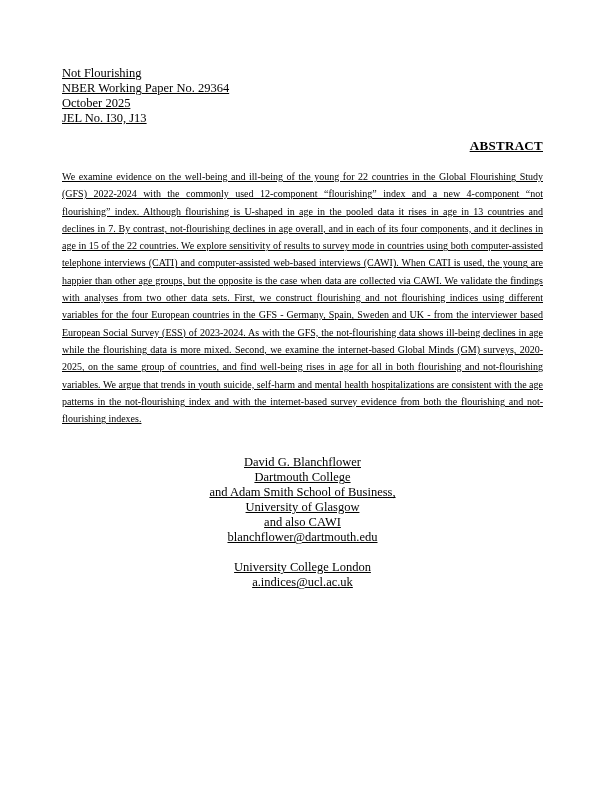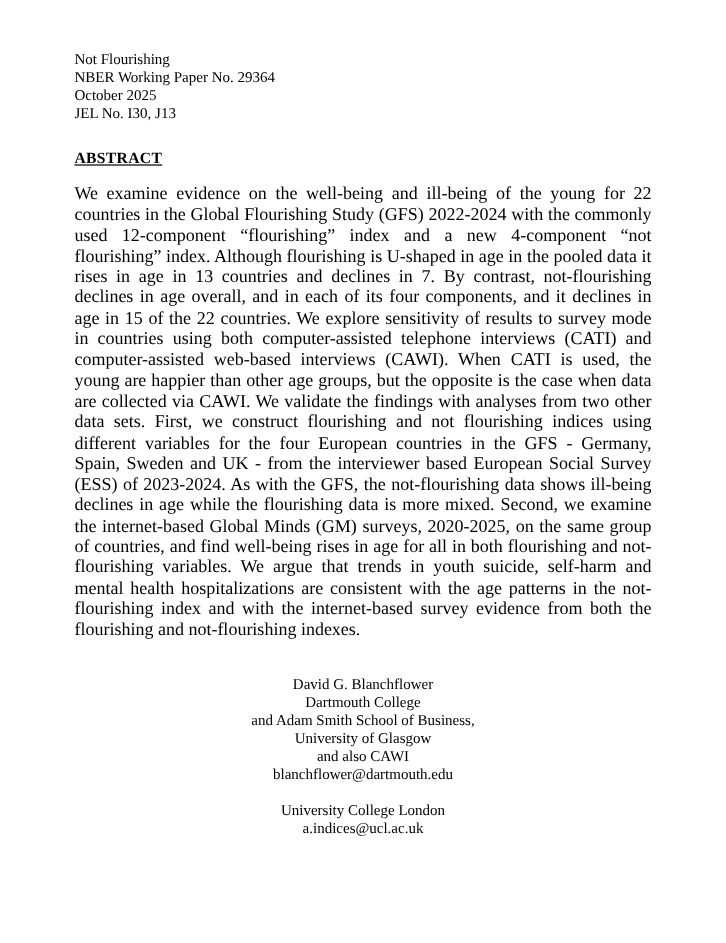--- a/index.html
+++ b/index.html
@@ -11,39 +11,40 @@
     width: 605px;
     height: 786px;
     overflow: hidden;
     font-family: "Liberation Serif", "DejaVu Serif", serif;
     color: #000000;
   }
   .page {
     box-sizing: border-box;
     width: 605px;
     height: 786px;
-    padding: 42px 62px 40px 62px;
+    padding: 66px 62px 40px 62px;
+    text-decoration: underline;
   }
   .header-block {
     font-size: 12.5px;
     line-height: 15px;
   }
   .header-block .line {
     white-space: nowrap;
   }
   .abstract-heading {
-    text-align: left;
+    text-align: right;
     font-weight: bold;
     font-size: 13px;
     text-decoration: underline;
-    margin: 22px 0 14px 0;
+    margin: 12px 0 14px 0;
     letter-spacing: 0.3px;
   }
   .abstract-text {
-    font-size: 15px;
+    font-size: 10px;
     line-height: 17.3px;
     text-align: justify;
     margin: 0;
   }
   .author-block {
     font-size: 12.5px;
     line-height: 15px;
     margin-top: 28px;
     text-align: center;
   }

